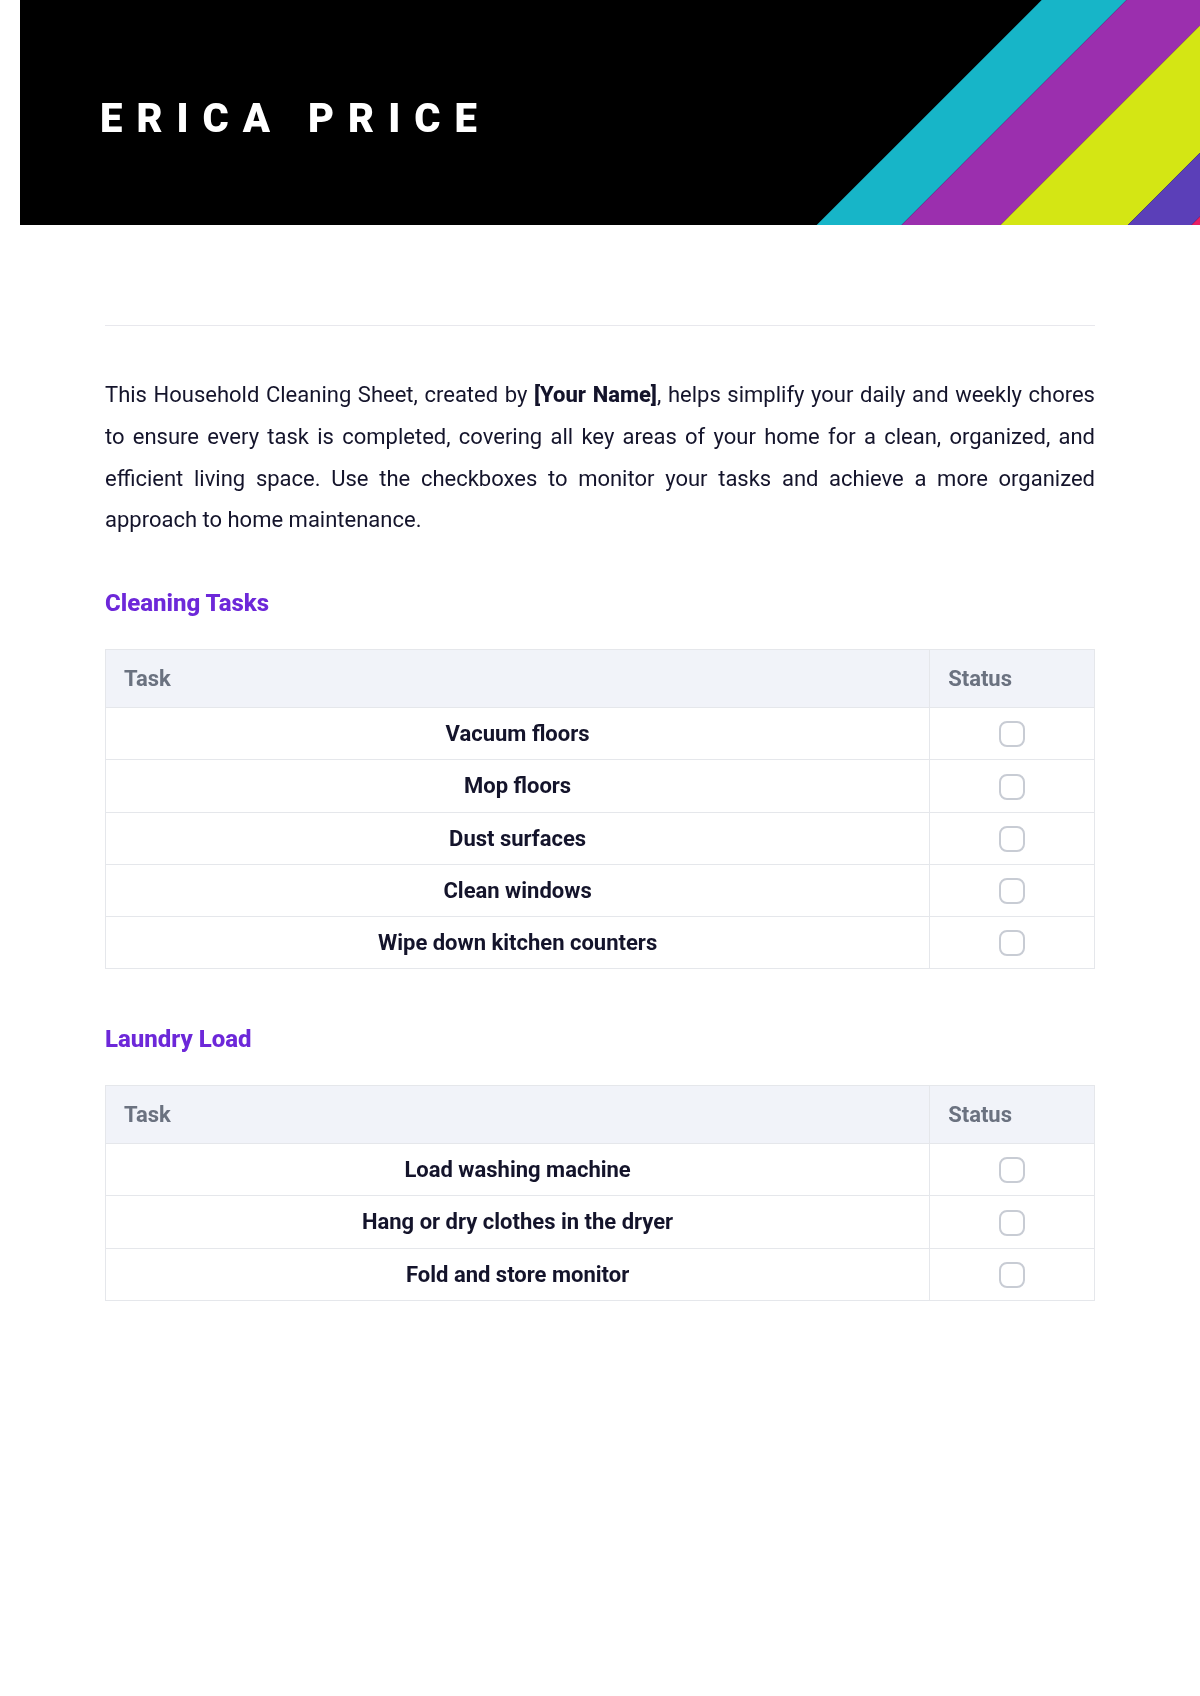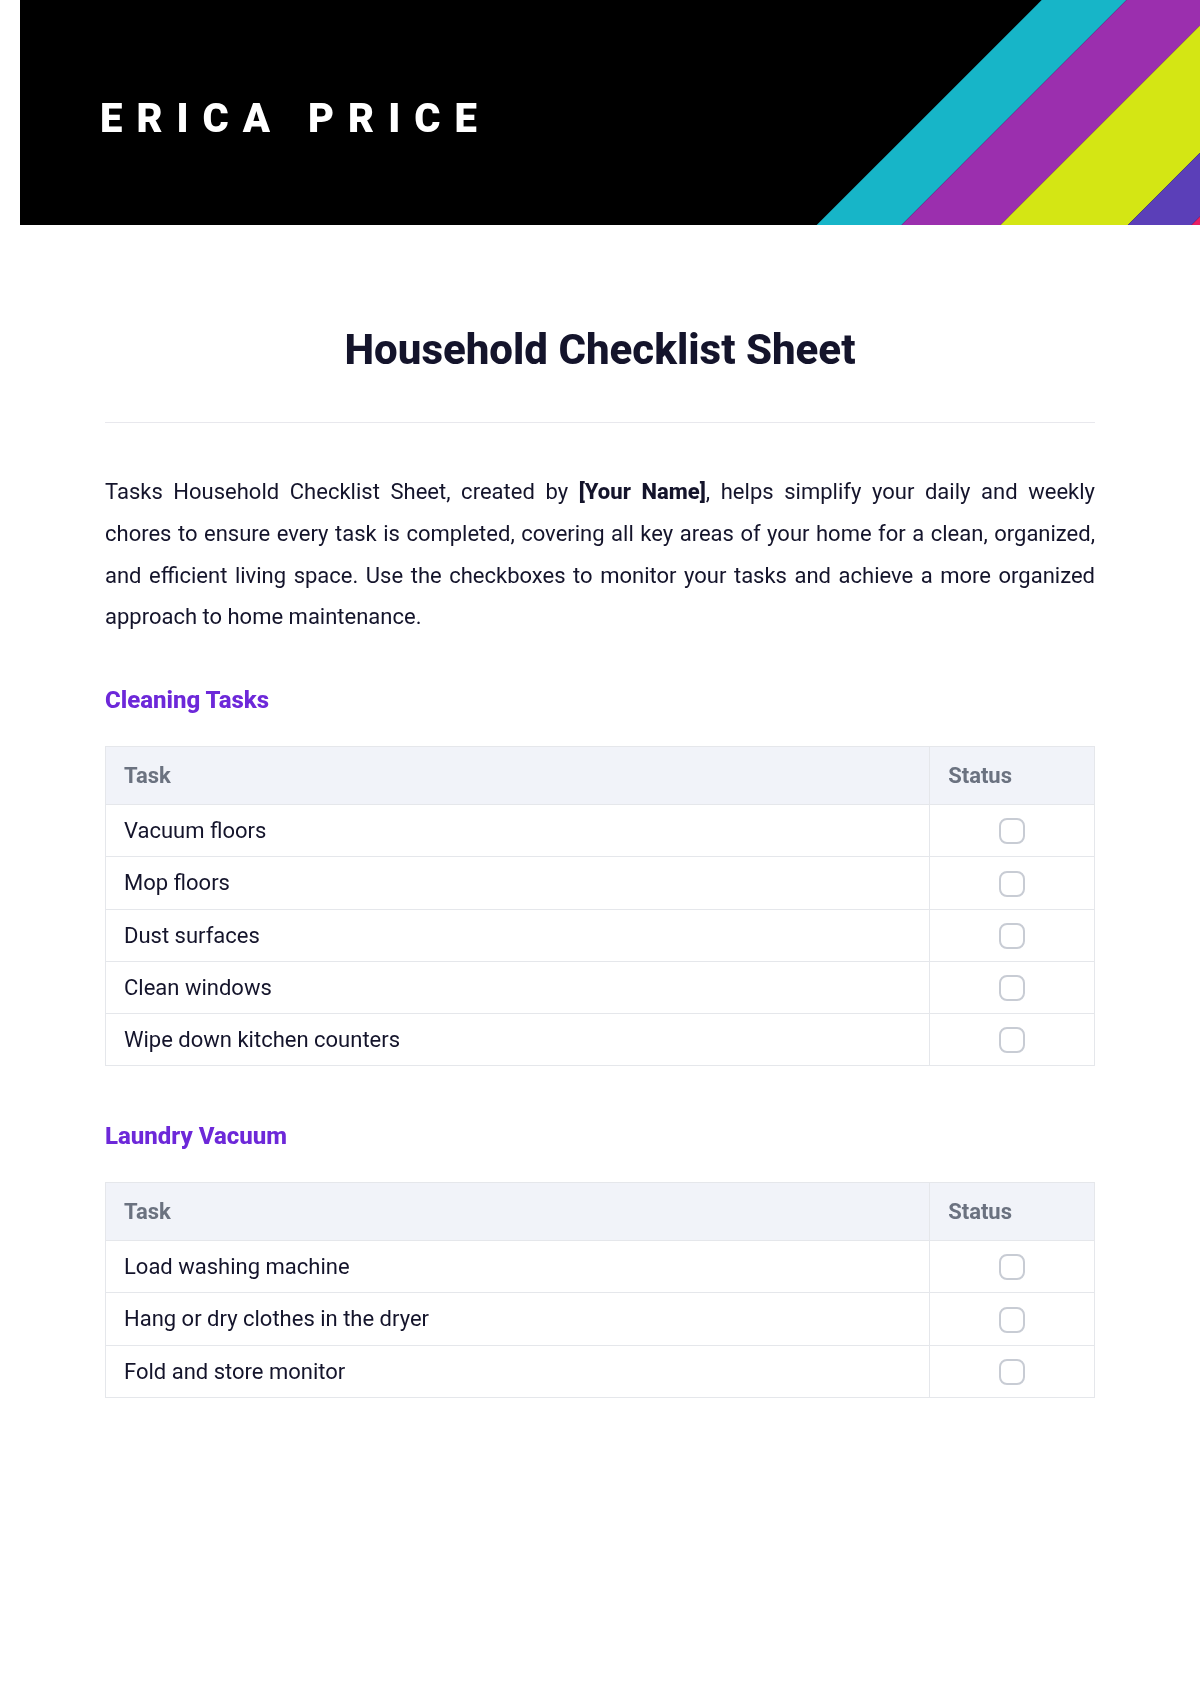--- a/index.html
+++ b/index.html
@@ -93,21 +93,21 @@
 }
 th.task-col { width: 600px; }
 th.status-col { width: 120px; }
 td {
   border: 1px solid #e5e7eb;
   padding: 12px 18px;
   font-size: 22px;
   color: #14142b;
   vertical-align: middle;
 }
-td.task-cell { text-align: left; }
+td.task-cell { text-align: center; font-weight: bold; }
 td.status-cell { text-align: center; }
 .checkbox {
   display: inline-block;
   width: 26px;
   height: 26px;
   border: 2px solid #c8ccd4;
   border-radius: 8px;
   background: #fff;
   vertical-align: middle;
 }
@@ -123,26 +123,25 @@
     <div class="stripe s4"></div>
     <div class="stripe s5"></div>
     <div class="stripe s6"></div>
     <div class="stripe s7"></div>
   </div>
   <div class="header-name">ERICA PRICE</div>
 </div>
 
 <div class="content">
 
-  <h1 class="title">Household Checklist Sheet</h1>
 
   <hr class="hr">
 
   <p class="intro">
-    <span>Tasks Household Checklist Sheet, created by </span><b>[Your Name]</b><span>, helps simplify your daily and weekly chores to ensure every task is completed, covering all key areas of your home for a clean, organized, and efficient living space. Use the checkboxes to monitor your tasks and achieve a more organized approach to home maintenance.</span>
+    <span>This Household Cleaning Sheet, created by </span><b>[Your Name]</b><span>, helps simplify your daily and weekly chores to ensure every task is completed, covering all key areas of your home for a clean, organized, and efficient living space. Use the checkboxes to monitor your tasks and achieve a more organized approach to home maintenance.</span>
   </p>
 
   <div>
     <h2 class="section-heading">Cleaning Tasks</h2>
     <table>
       <thead>
         <tr>
           <th class="task-col">Task</th>
           <th class="status-col">Status</th>
         </tr>
@@ -166,21 +165,21 @@
         </tr>
         <tr>
           <td class="task-cell">Wipe down kitchen counters</td>
           <td class="status-cell"><span class="checkbox"></span></td>
         </tr>
       </tbody>
     </table>
   </div>
 
   <div>
-    <h2 class="section-heading">Laundry Vacuum</h2>
+    <h2 class="section-heading">Laundry Load</h2>
     <table>
       <thead>
         <tr>
           <th class="task-col">Task</th>
           <th class="status-col">Status</th>
         </tr>
       </thead>
       <tbody>
         <tr>
           <td class="task-cell">Load washing machine</td>

